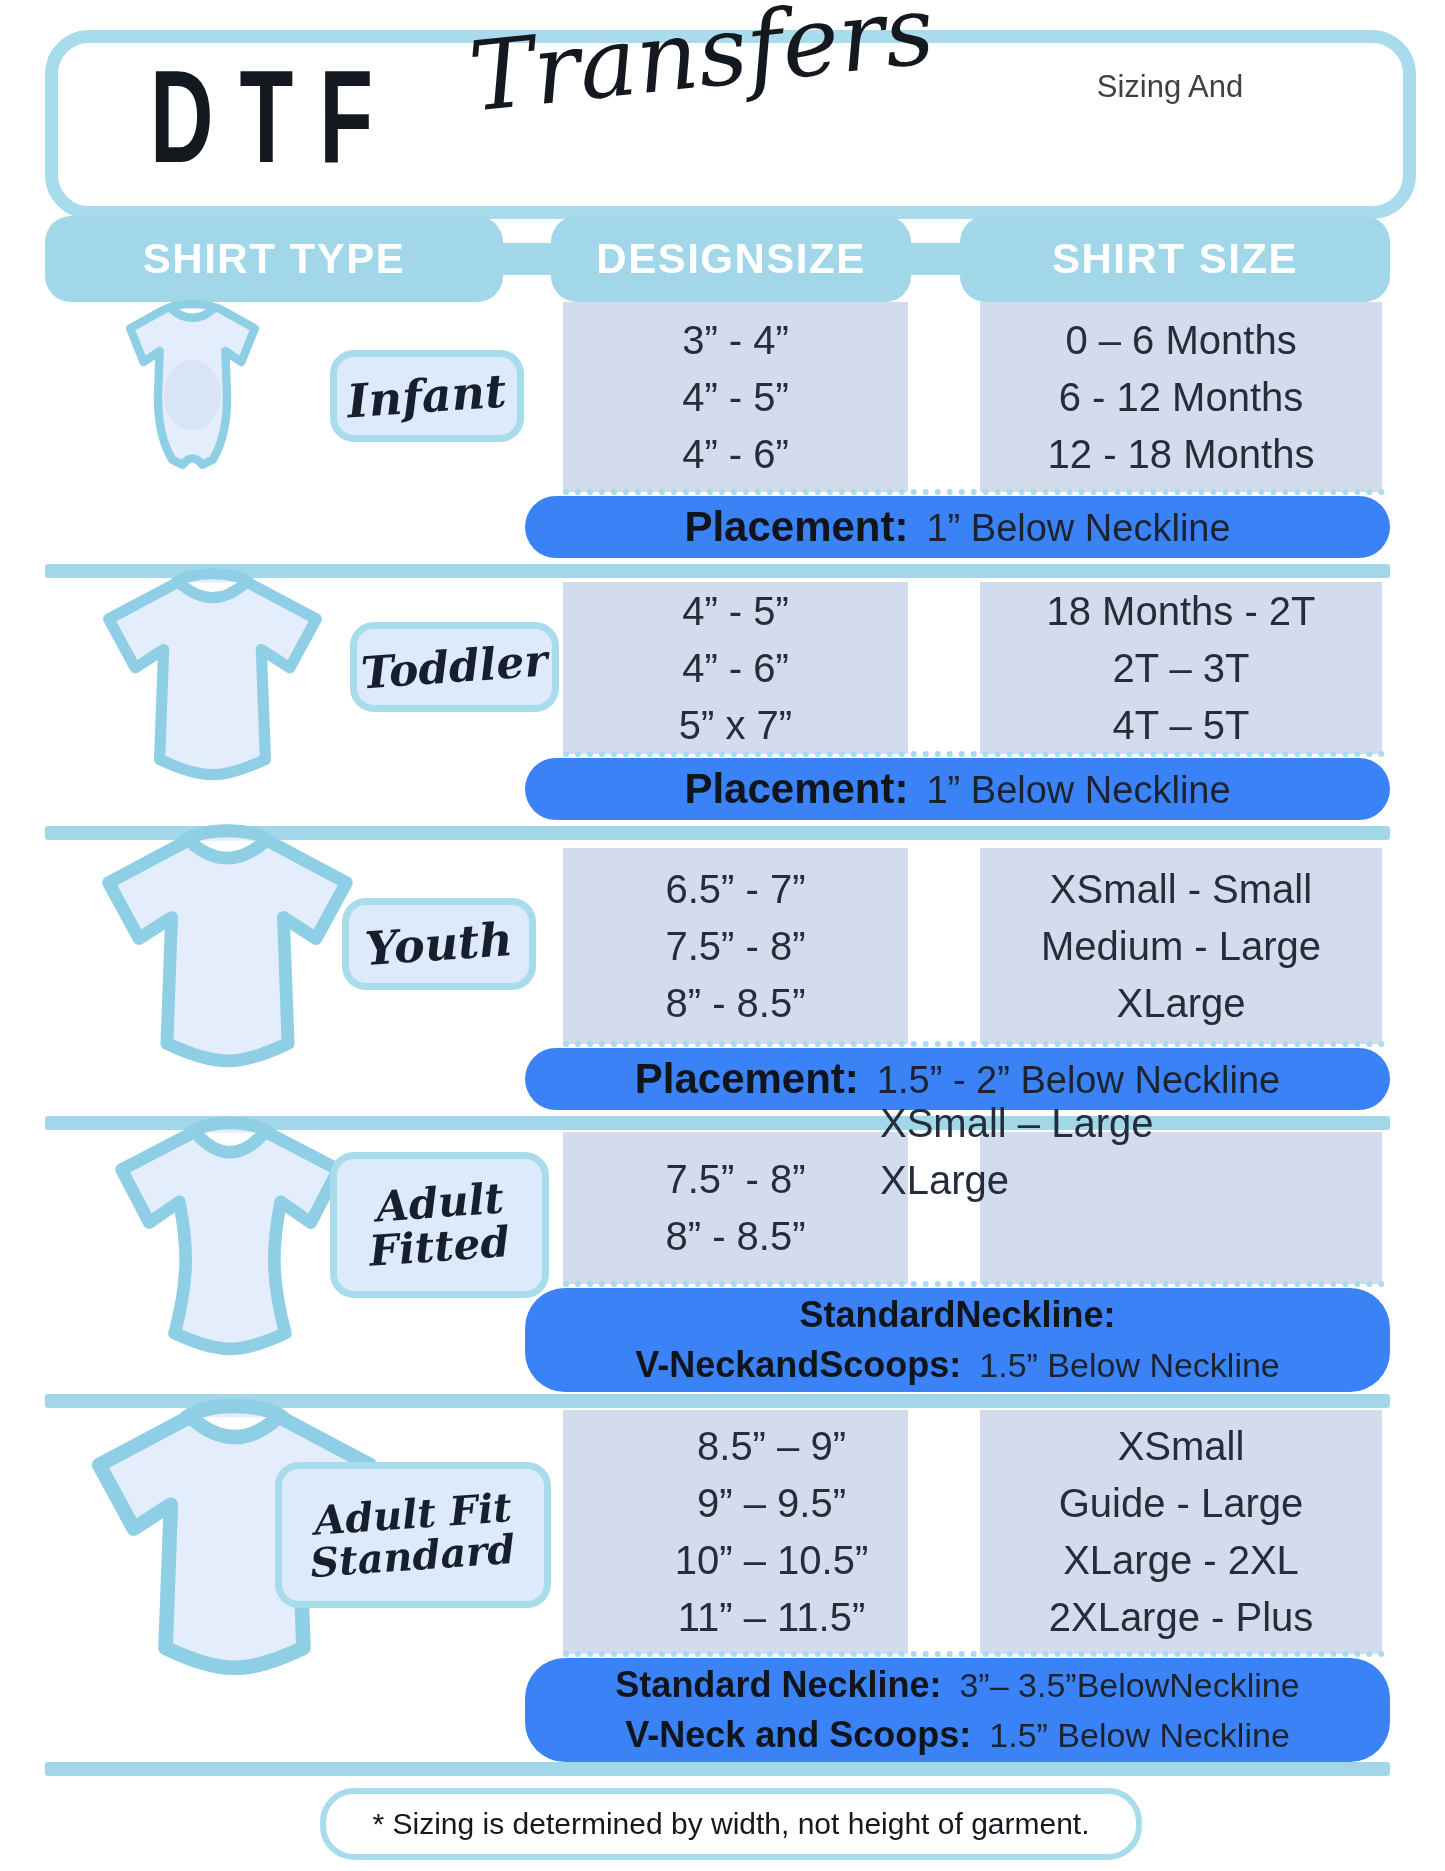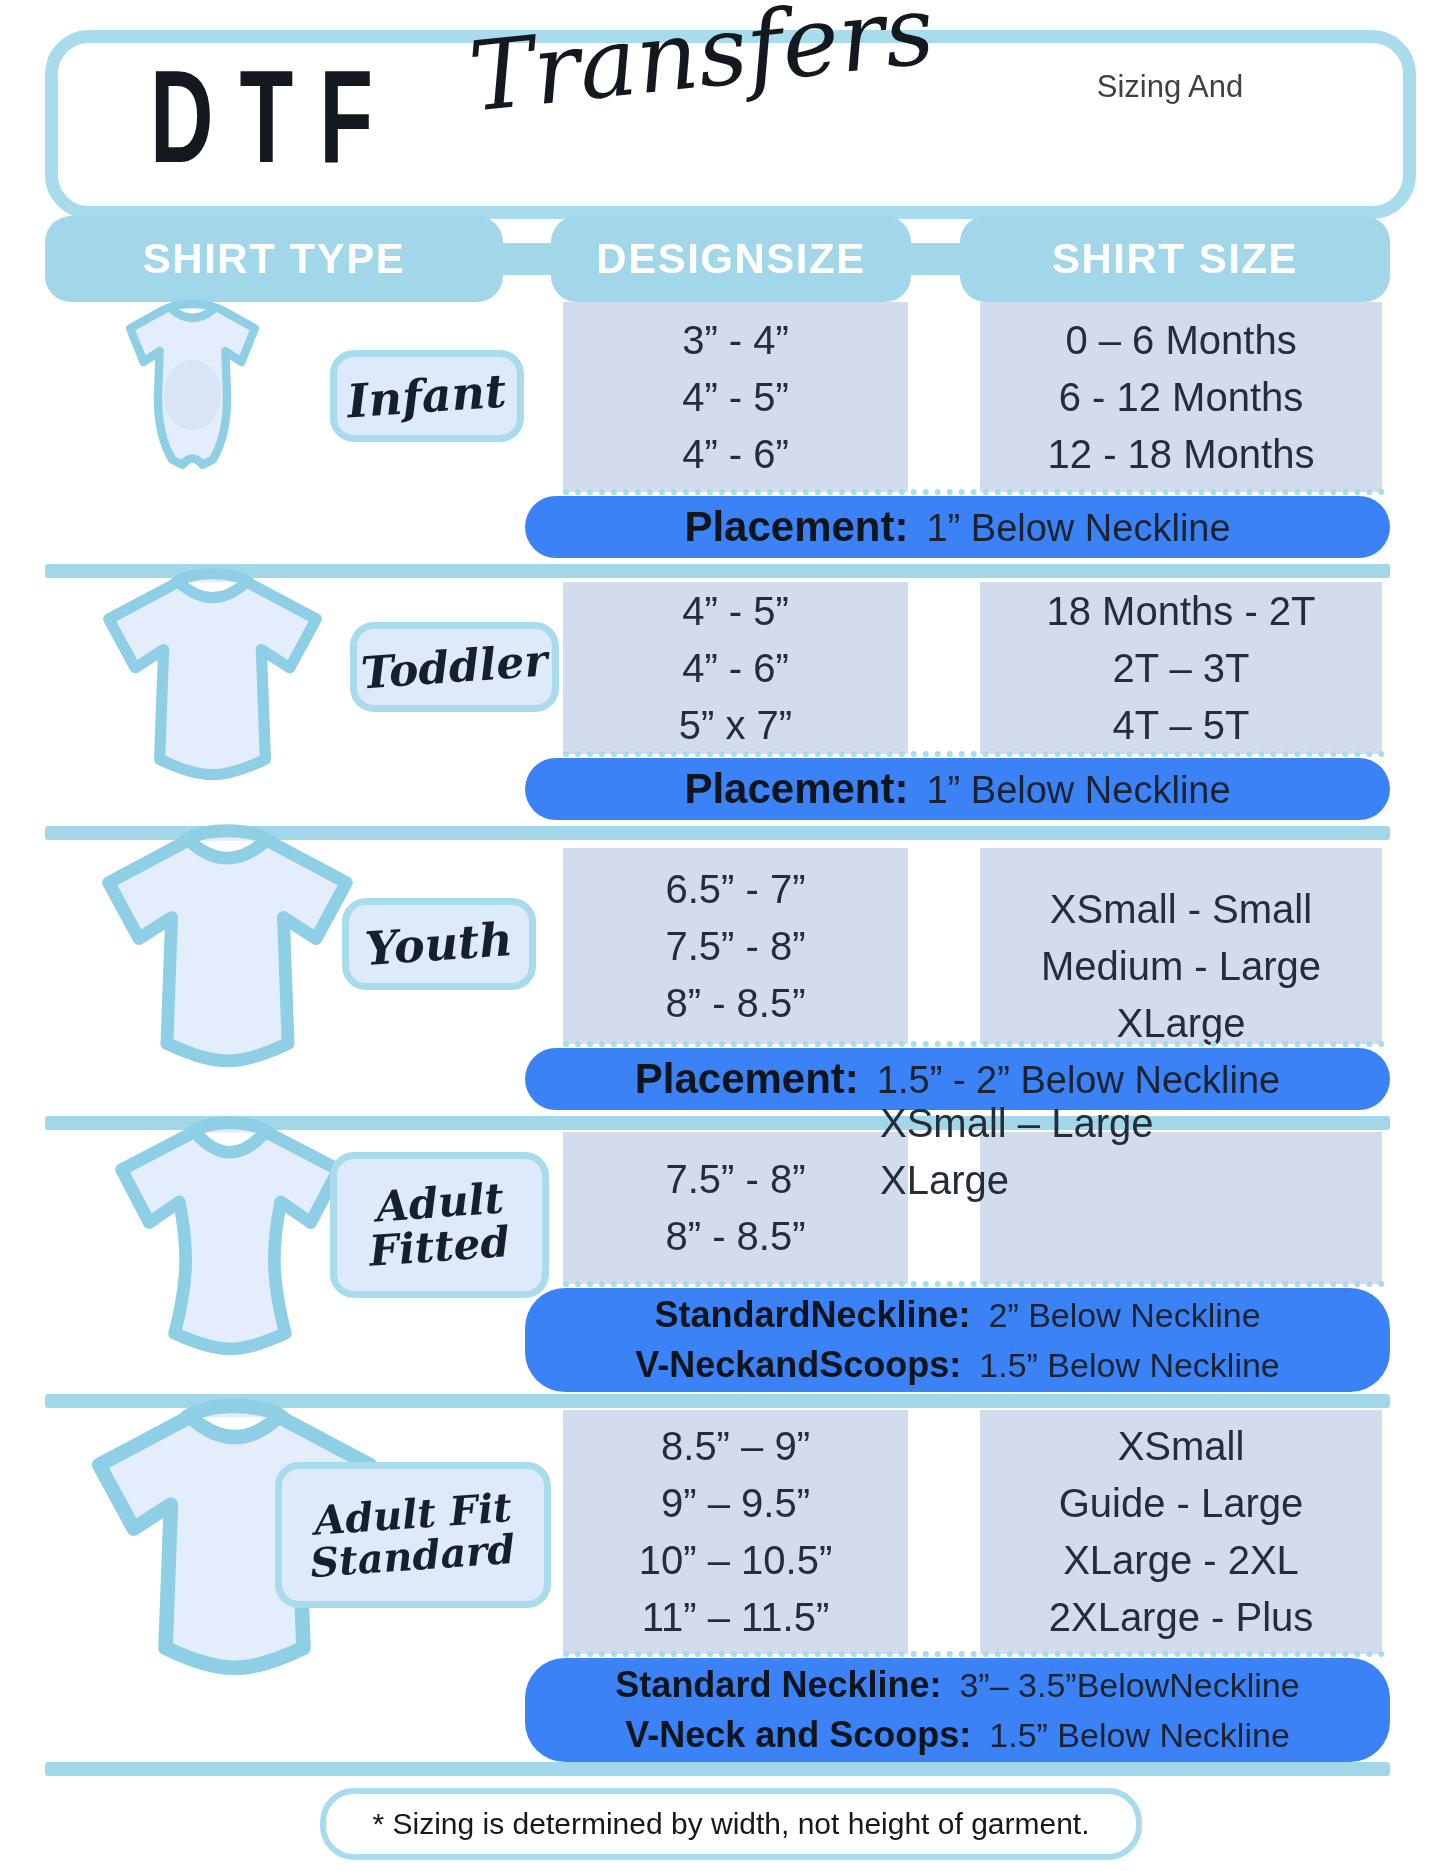--- a/index.html
+++ b/index.html
@@ -139,21 +139,21 @@
   </svg>
   <div class="abs labelpill" style="left:342px;top:898px;width:180px;height:78px;">
     <span style="font-size:46px;">Youth</span>
   </div>
 
   <div class="abs sizes" style="left:563px;top:848px;width:345px;height:196px;">
     <div>6.5” - 7”</div>
     <div>7.5” - 8”</div>
     <div>8” - 8.5”</div>
   </div>
-  <div class="abs sizes" style="left:980px;top:848px;width:402px;height:196px;margin-top:20px;">
+  <div class="abs sizes" style="left:980px;top:848px;width:402px;height:196px;">
     <div>XSmall - Small</div>
     <div>Medium - Large</div>
     <div>XLarge</div>
   </div>
 
   <div class="abs dotted" style="left:563px;top:1041px;width:822px;"></div>
   <div class="abs ppill" style="top:1048px;height:62px;">
     <div class="pline">
       <span class="plabel">Placement:</span>
       <span class="pvalue">1.5” - 2” Below Neckline</span>
@@ -179,42 +179,41 @@
   </div>
   <div class="abs sizes left-align" style="left:880px;top:1076px;width:510px;height:152px;">
     <div>XSmall – Large</div>
     <div>XLarge</div>
   </div>
 
   <div class="abs dotted" style="left:563px;top:1281px;width:822px;"></div>
   <div class="abs ppill two" style="top:1288px;height:104px;">
     <div class="pline">
       <span class="plabel">StandardNeckline:</span>
-      <span class="pvalue">2” Below Neckline</span>
     </div>
     <div class="pline">
       <span class="plabel">V-NeckandScoops:</span>
       <span class="pvalue">1.5” Below Neckline</span>
     </div>
   </div>
   <div class="abs divider" style="top:1394px;"></div>
 
   <div class="abs lav" style="left:563px;top:1410px;width:345px;height:244px;"></div>
   <div class="abs lav" style="left:980px;top:1410px;width:402px;height:244px;"></div>
 
   <svg class="abs" style="left:62px;top:1388px;" width="345" height="305" viewBox="0 0 260 230">
     <path d="M92,24 C105,10 155,10 168,24 L232,58 L206,106 L178,88 L182,196 C140,216 120,216 78,196 L82,88 L54,106 L28,58 Z" fill="#e4edfb" stroke="#8fcfe6" stroke-width="11" stroke-linejoin="round"></path>
     <path d="M97,22 Q130,52 163,22" fill="#ffffff" stroke="#8fcfe6" stroke-width="11"></path>
   </svg>
   <div class="abs labelpill" style="left:275px;top:1462px;width:262px;height:132px;">
     <span style="font-size:40px;">Adult Fit</span>
     <span style="font-size:40px;">Standard</span>
   </div>
 
-  <div class="abs sizes" style="left:563px;top:1410px;width:345px;height:244px;">
+  <div class="abs sizes" style="left:563px;top:1410px;width:345px;height:244px;padding-left:36px;">
     <div>8.5” – 9”</div>
     <div>9” – 9.5”</div>
     <div>10” – 10.5”</div>
     <div>11” – 11.5”</div>
   </div>
   <div class="abs sizes" style="left:980px;top:1410px;width:402px;height:244px;">
     <div>XSmall</div>
     <div>Guide - Large</div>
     <div>XLarge - 2XL</div>
     <div>2XLarge - Plus</div>

